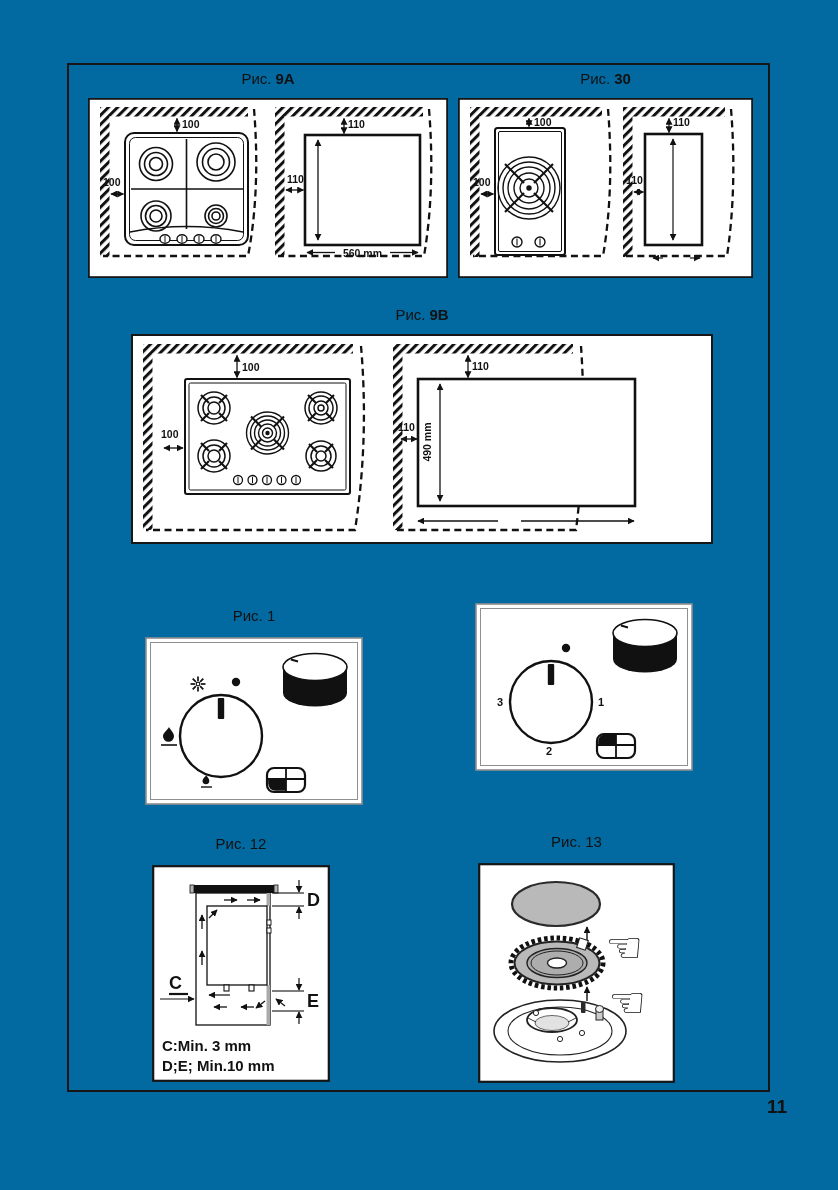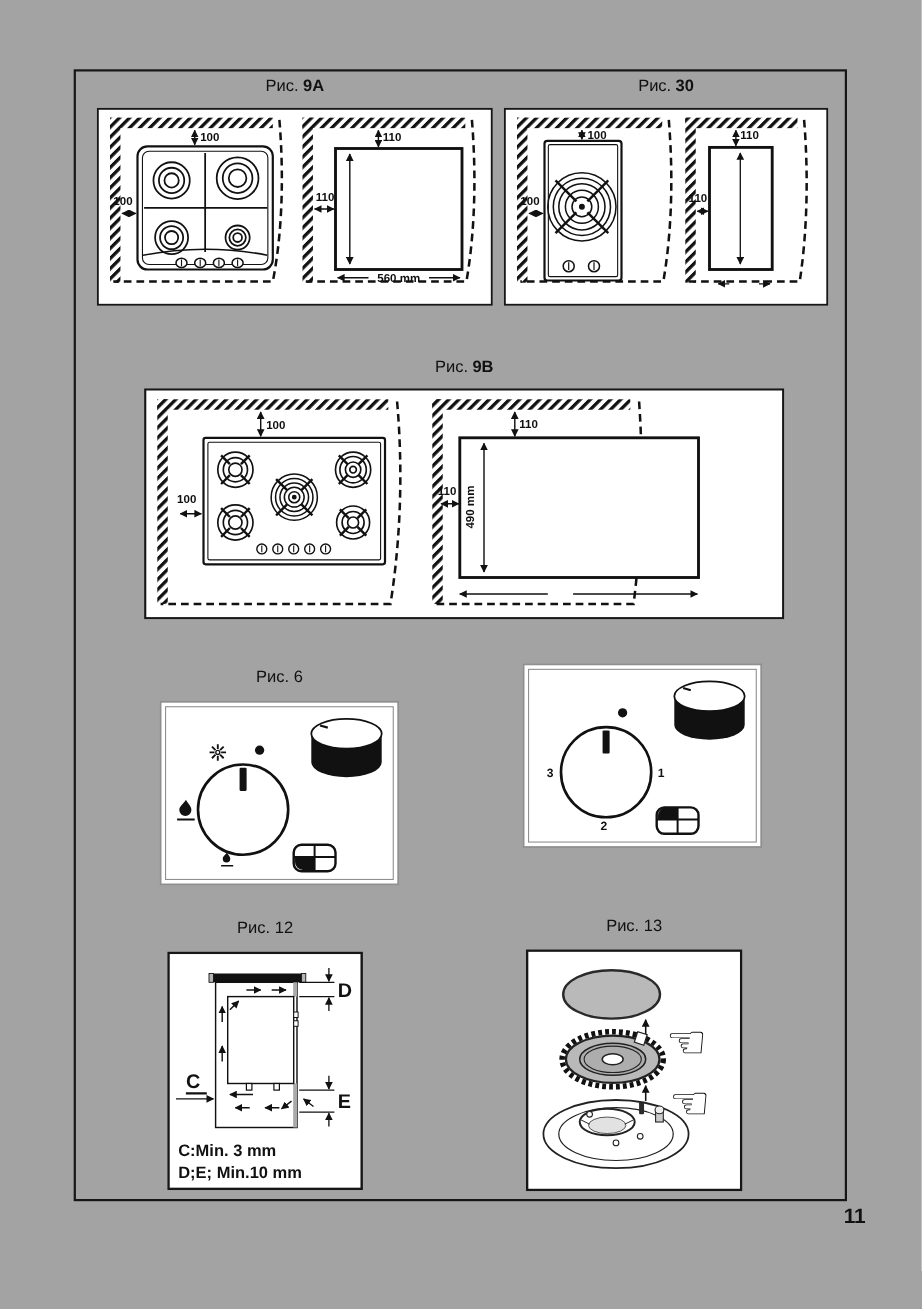--- a/index.html
+++ b/index.html
@@ -1,17 +1,17 @@
 <!DOCTYPE html>
 <html><head>
 <meta charset="utf-8">
 <style>
   *{box-sizing:border-box}
   html,body{margin:0;padding:0;background:#fff}
-  .sheet{position:relative;width:838px;height:1190px;background:#a3a3a3;
+  .sheet{position:relative;width:838px;height:1190px;background:#0369a1;
          font-family:"Liberation Sans",sans-serif;color:#111;overflow:hidden}
   .frame{position:absolute;left:67px;top:63px;width:703px;height:1029px;border:2.3px solid #161616}
   .fig{position:absolute}
   .fig-title{text-align:center;font-size:15px;color:#111;height:32px;line-height:26px;white-space:nowrap}
   .fig-title .num{font-weight:bold;margin-left:4px}
   .t34{height:34px}
   svg{display:block}
   .dim{font-family:"Liberation Sans",sans-serif;font-weight:bold;font-size:10.5px;fill:#111}
   .dialnum{font-family:"Liberation Sans",sans-serif;font-weight:bold;font-size:11px;fill:#111}
   .dimbig{font-family:"Liberation Sans",sans-serif;font-weight:bold;font-size:18px;fill:#111}
@@ -161,21 +161,21 @@
         <line x1="211" y1="20.5" x2="211" y2="34.5" stroke="#111" stroke-width="1.2" marker-start="url(#m20)" marker-end="url(#m20)"></line>
         <text x="215" y="28" class="dim">110</text>
         <line x1="176" y1="94" x2="185.5" y2="94" stroke="#111" stroke-width="1.2" marker-start="url(#m20)" marker-end="url(#m20)"></line>
         <text x="168" y="86" class="dim">110</text>
         <line x1="195" y1="160" x2="205" y2="160" stroke="#111" stroke-width="1.2" marker-start="url(#m20)"></line>
         <line x1="232" y1="160" x2="242" y2="160" stroke="#111" stroke-width="1.2" marker-end="url(#m20)"></line>
       </g>
     </svg>
   </div>
 
-  <div class="fig" style="left:131px;top:321px;width:582px">
+  <div class="fig" style="left:131px;top:302px;width:582px">
     <div class="fig-title"><span>Рис.</span><span class="num">9B</span></div>
     <svg width="582" height="210" viewBox="0 0 582 210">
       <defs>
         <pattern id="p9b" width="6.5" height="6.5" patternUnits="userSpaceOnUse" patternTransform="rotate(45)">
           <rect width="6.5" height="6.5" fill="#fff"></rect>
             <rect width="3" height="6.5" fill="#111"></rect>
         </pattern>
         <marker id="m9b" viewBox="0 0 10 10" refX="9" refY="5" markerWidth="7" markerHeight="7" markerUnits="userSpaceOnUse" orient="auto-start-reverse">
             <path d="M0 0L10 5L0 10z" fill="#111"></path>
           </marker>
@@ -278,21 +278,21 @@
         <text x="341" y="36" class="dim">110</text>
         <line x1="270" y1="105" x2="286" y2="105" stroke="#111" stroke-width="1.3" marker-start="url(#m9b)" marker-end="url(#m9b)"></line>
         <text x="267" y="97" class="dim">110</text>
         <line x1="287" y1="187" x2="367" y2="187" stroke="#111" stroke-width="1.3" marker-start="url(#m9b)"></line>
         <line x1="390" y1="187" x2="503" y2="187" stroke="#111" stroke-width="1.3" marker-end="url(#m9b)"></line>
       </g>
     </svg>
   </div>
 
   <div class="fig" style="left:145px;top:603px;width:218px">
-    <div class="fig-title t34"><span>Рис. 6</span></div>
+    <div class="fig-title t34"><span>Рис. 1</span></div>
     <svg width="218" height="168" viewBox="0 0 218 168">
       <rect x="1" y="1" width="216" height="166" fill="#fff" stroke="#8f8f8f" stroke-width="1.6"></rect>
       <rect x="5.5" y="5.5" width="207" height="157" fill="none" stroke="#8f8f8f" stroke-width="1"></rect>
       <circle cx="76" cy="99" r="41" fill="none" stroke="#111" stroke-width="2.4"></circle>
       <rect x="72.8" y="61" width="6.4" height="21" rx="1" fill="#111"></rect>
       <circle cx="91" cy="45" r="4.2" fill="#111"></circle>
       <g stroke="#111" stroke-width="1.7">
         <line x1="53" y1="39.5" x2="53" y2="44"></line>
           <line x1="53" y1="50" x2="53" y2="54.5"></line>
         <line x1="45.5" y1="47" x2="50" y2="47"></line>

